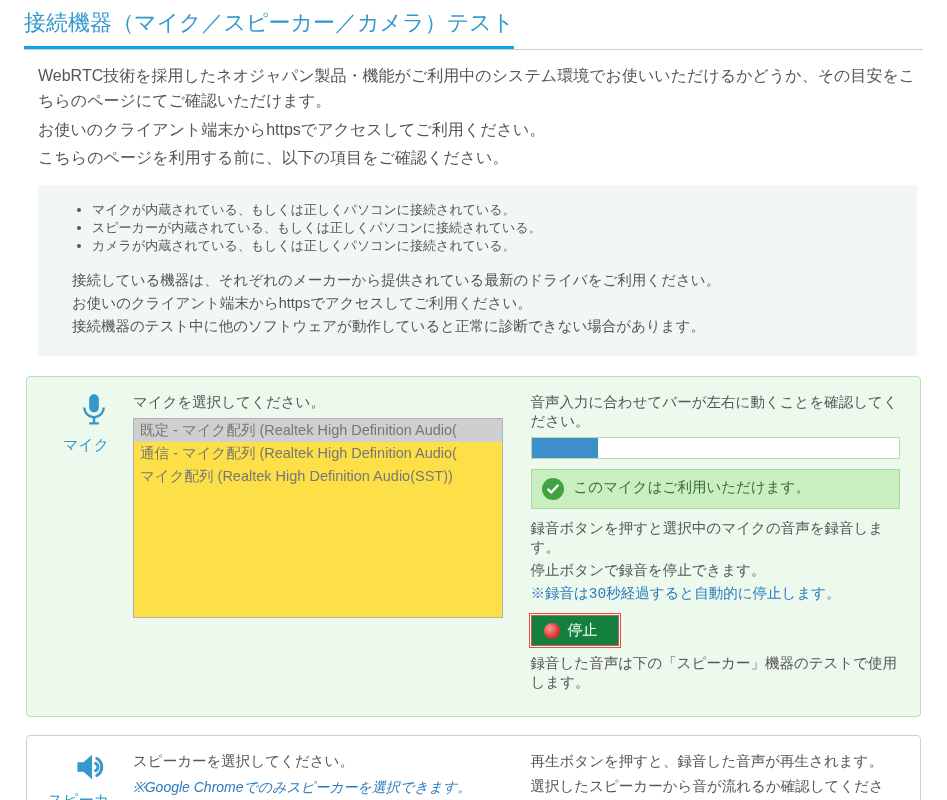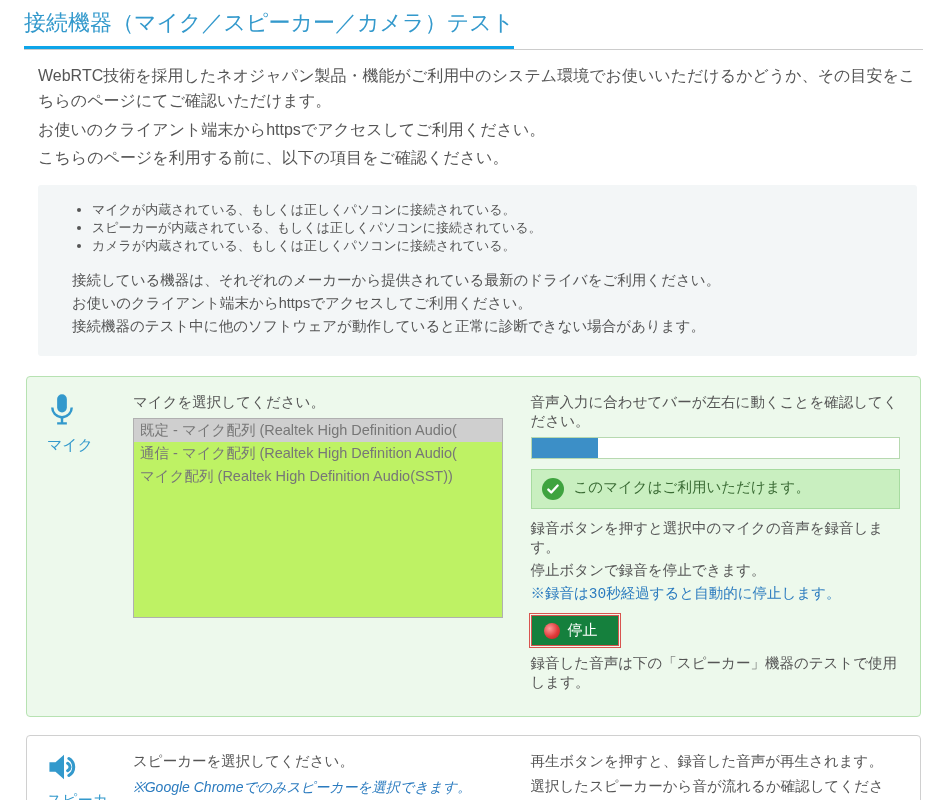--- a/index.html
+++ b/index.html
@@ -38,37 +38,37 @@
     border: 1px solid #d0d0d0;
     border-radius: 4px;
     margin: 0 2px 18px 2px;
     padding: 16px 20px 18px 20px;
     display: flex;
     gap: 24px;
   }
   .panel.mic-active { background:#edf9ec; border-color:#b7e2b2;}
   .panel .side-label {
     width: 62px;
-    text-align: left;
+    text-align: right;
     color: #3399cc;
     font-size: 15px;
     flex-shrink: 0;
   }
   .panel .side-label .iconwrap {
     color: #3399cc;
     margin-bottom: 6px;
   }
   .panel .cols { display: flex; flex: 1; gap: 28px; }
   .panel .col { flex: 1; min-width: 0;}
   .col p.label-line { margin: 0 0 6px 0; color:#555;}
   .select-list {
     width: 100%;
     height: 200px;
     border: 1px solid #b0b0b0;
-    background: #bef264;
+    background: #fde047;
     font-size: 14.5px;
     color: #777;
     overflow: hidden;
   }
   .select-list .opt {
     padding: 2px 6px;
     white-space: nowrap;
     overflow: hidden;
     text-overflow: clip;
   }

